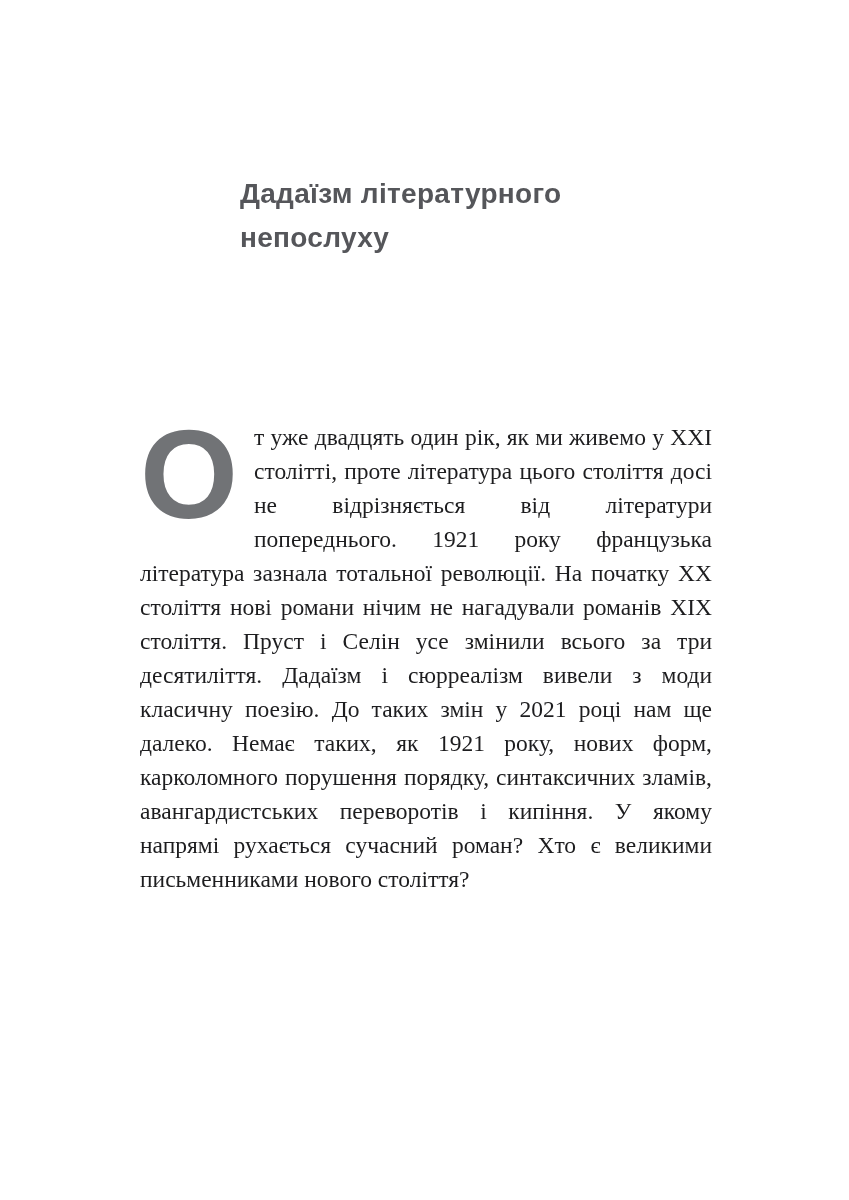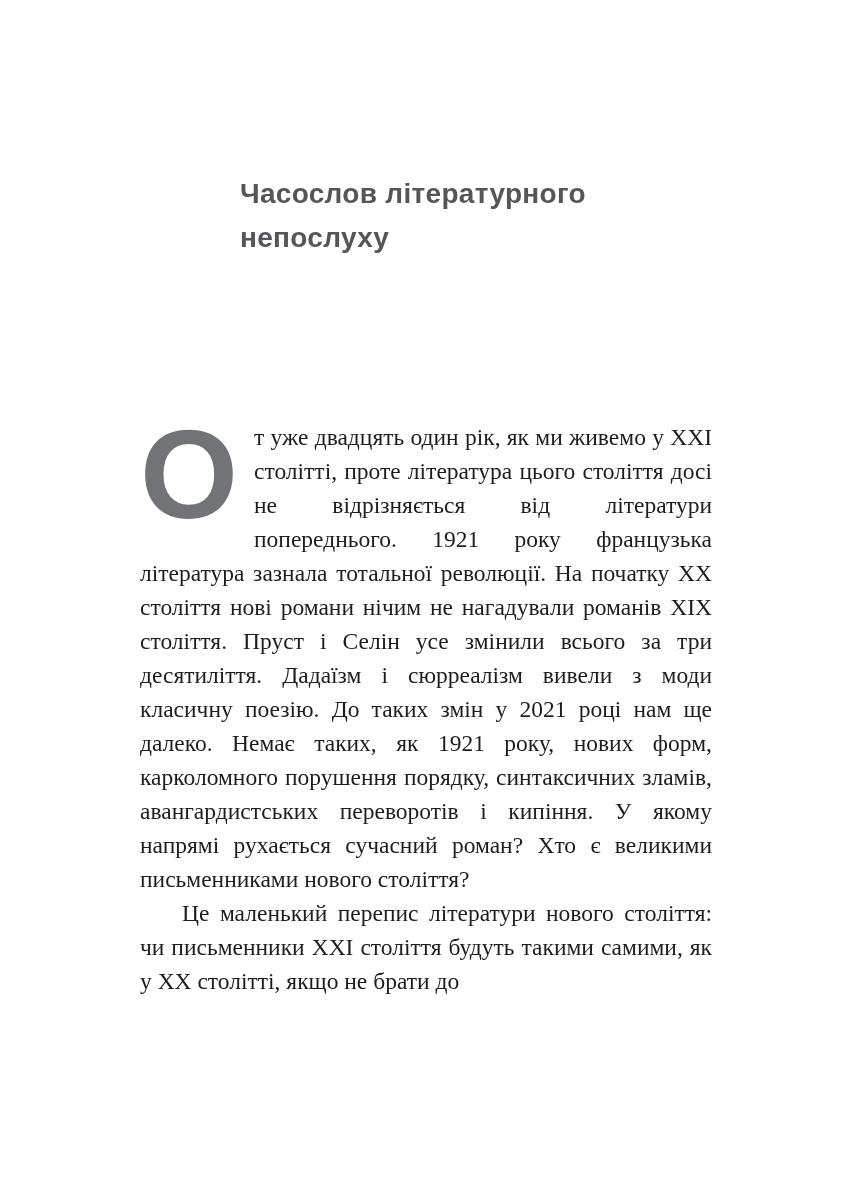--- a/index.html
+++ b/index.html
@@ -58,27 +58,26 @@
 
   .para-indent {
     text-indent: 42px;
   }
 </style>
 </head>
 <body>
 
 <div class="page">
 
-  <h1 class="chapter-title">Часослов літературного непослуху</h1>
+  <h1 class="chapter-title">Дадаїзм літературного непослуху</h1>
 
   <div class="body-text">
 
     <p class="para-first">
       <span class="dropcap">О</span>
       <span class="lead-bold">т уже</span>
       <span>двадцять один рік, як ми живемо у XXI столітті, проте література цього століття досі не відрізняється від літератури попереднього. 1921 року французька література зазнала тотальної революції. На початку XX століття нові романи нічим не нагадували романів XIX століття. Пруст і Селін усе змінили всього за три десятиліття. Дадаїзм і сюрреалізм вивели з моди класичну поезію. До таких змін у 2021 році нам ще далеко. Немає таких, як 1921 року, нових форм, карколомного порушення порядку, синтаксичних зламів, авангардистських переворотів і кипіння. У якому напрямі рухається сучасний роман? Хто є великими письменниками нового століття?</span>
     </p>
 
-    <p class="para-indent">Це маленький перепис літератури нового століття: чи письменники XXI століття будуть такими самими, як у XX столітті, якщо не брати до</p>
 
   </div>
 
 </div>
 
 </body></html>

